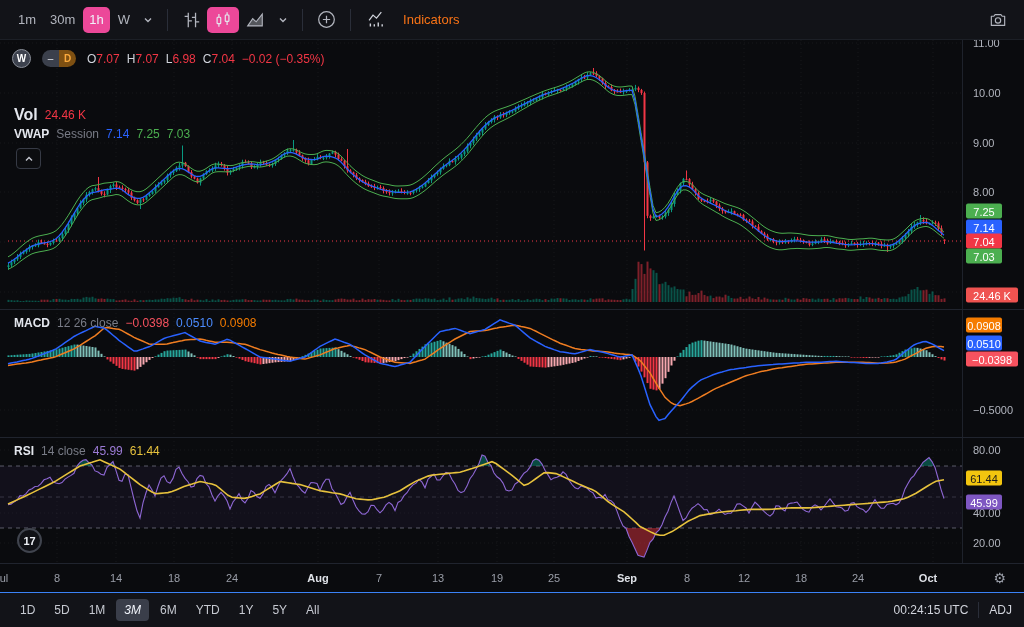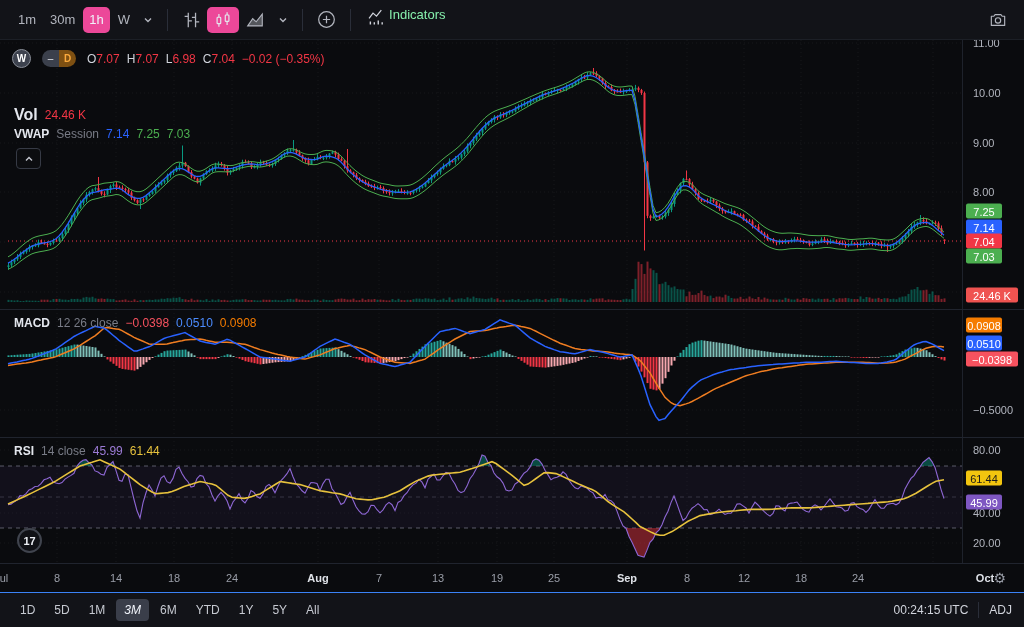--- a/index.html
+++ b/index.html
@@ -7,21 +7,21 @@
   #app{position:relative;width:1024px;height:627px;background:#0a0b0e;overflow:hidden;
        font-family:"Liberation Sans","DejaVu Sans",sans-serif;color:#d1d4dc;}
   
   #top-toolbar{position:absolute;left:0;top:0;width:1024px;height:40px;background:#121318;
     border-bottom:1px solid #1c1f26;display:flex;align-items:center;padding-left:12px;z-index:30;}
   .tbtn{display:flex;align-items:center;justify-content:center;height:26px;min-width:24px;
     padding:0 6px;border-radius:5px;color:#b2b5be;font-size:13px;cursor:pointer;}
   .tbtn.active{background:#ec4899;color:#f0f3fa;}
   .sep-v{width:1px;height:22px;background:#2a2e39;margin:0 7px;}
   .icon-svg{display:block;}
-  #indicators-btn{display:flex;gap:2px;color:#86efac;font-size:13px;cursor:pointer;padding:0 8px;height:26px;border-radius:5px;}
+  #indicators-btn{display:flex;align-items:center;gap:16px;color:#f97316;font-size:13px;cursor:pointer;padding:0 8px;height:26px;border-radius:5px;}
   #camera-btn{position:absolute;right:12px;top:7px;height:26px;width:28px;display:flex;align-items:center;justify-content:center;cursor:pointer;}
   
   #chart{position:absolute;left:0;top:40px;width:1024px;height:552px;background:#0a0b0e;}
   .pane-svg{position:absolute;left:0;}
   .pane-sep{position:absolute;left:0;width:1024px;height:1px;background:#20242e;z-index:12;}
   #axis-col{position:absolute;left:962px;top:0;width:62px;height:523px;border-left:1px solid #1e222b;z-index:10;}
   .axis-tick{position:absolute;left:10px;font-size:11px;color:#b2b5be;transform:translateY(-50%);}
   .axis-box{position:absolute;left:3px;width:36px;height:15px;border-radius:2px;font-size:11px;
     display:flex;align-items:center;justify-content:center;transform:translateY(-50%);font-weight:400;z-index:11;}
   .axis-box.wide{width:52px;}
@@ -1550,21 +1550,21 @@
         <span class="time-label major" style="left: 318px;">Aug</span>
         <span class="time-label" style="left: 379px;">7</span>
         <span class="time-label" style="left: 438px;">13</span>
         <span class="time-label" style="left: 497px;">19</span>
         <span class="time-label" style="left: 554px;">25</span>
         <span class="time-label major" style="left: 627px;">Sep</span>
         <span class="time-label" style="left: 687px;">8</span>
         <span class="time-label" style="left: 744px;">12</span>
         <span class="time-label" style="left: 801px;">18</span>
         <span class="time-label" style="left: 858px;">24</span>
-        <span class="time-label major" style="left: 985px; text-align: right;">Oct</span>
+        <span class="time-label major" style="left: 928px; text-align: right;">Oct</span>
       </div>
   </div>
 
   <div id="bottom-toolbar">
     <div id="range-group" style="display:flex;align-items:center;gap:3px;">
         <div class="range-btn">1D</div>
         <div class="range-btn">5D</div>
         <div class="range-btn">1M</div>
         <div class="range-btn active">3M</div>
         <div class="range-btn">6M</div>

